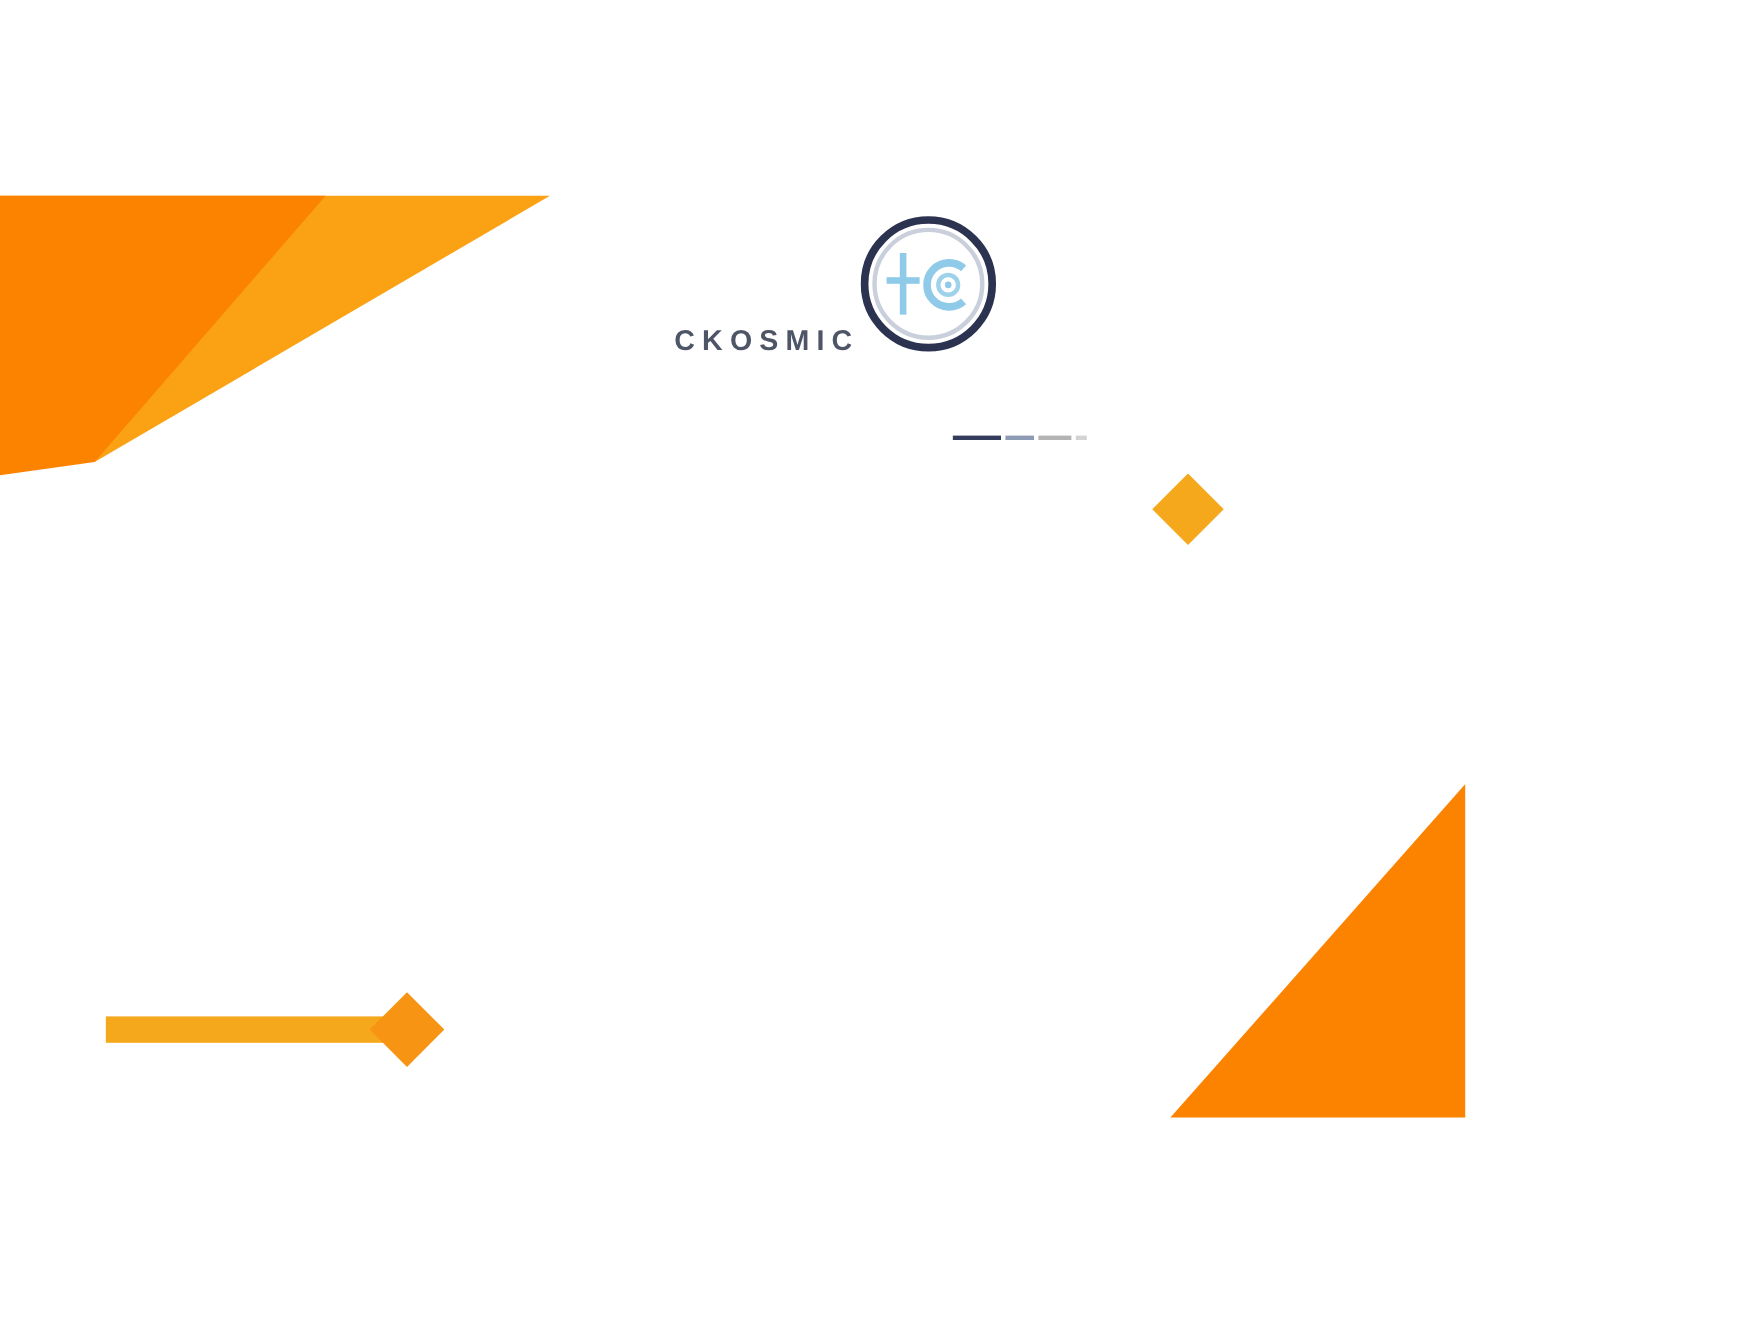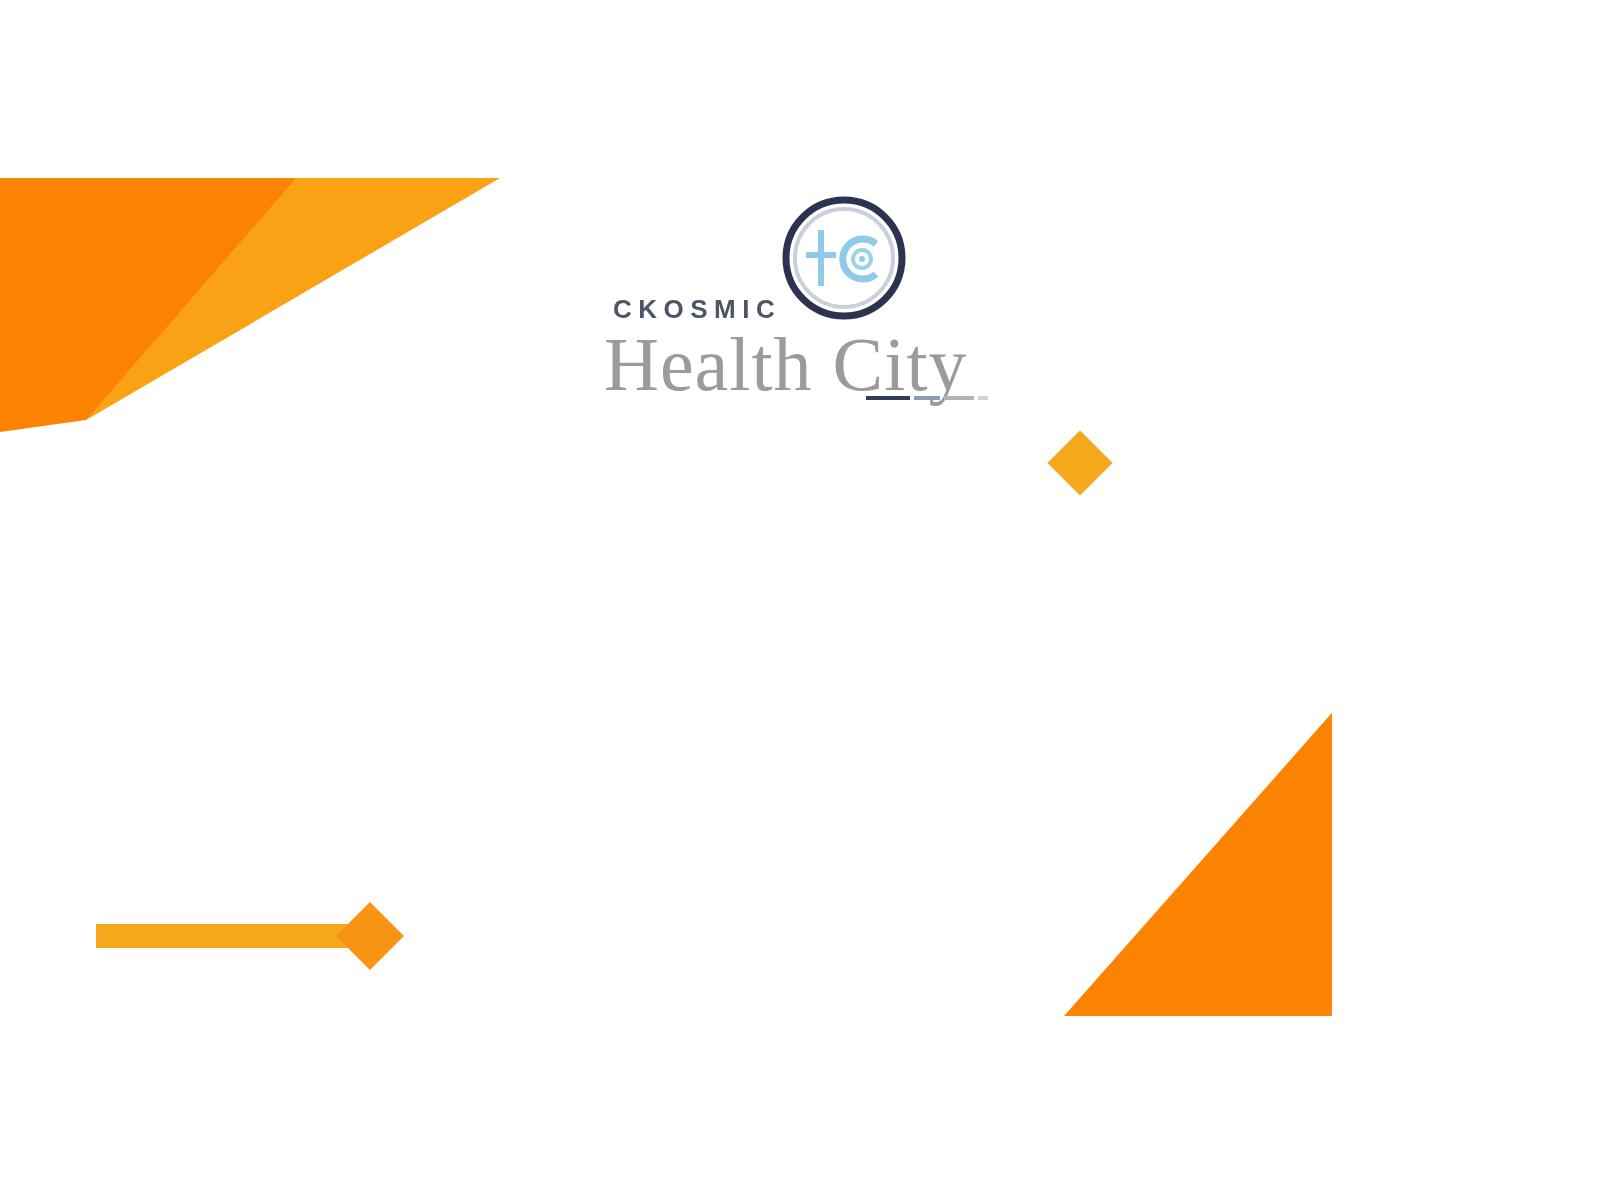--- a/index.html
+++ b/index.html
@@ -174,21 +174,20 @@
       <rect x="36" y="34" width="6" height="56" fill="#8fcbe8"></rect>
       <rect x="24" y="56" width="30" height="6" fill="#8fcbe8"></rect>
 
       <path d="M 94 48 A 20 20 0 1 0 94 78" fill="none" stroke="#8fcbe8" stroke-width="7"></path>
       <circle cx="80" cy="63" r="9" fill="none" stroke="#9ed2ea" stroke-width="4"></circle>
       <circle cx="80" cy="63" r="3" fill="#8fcbe8"></circle>
     </svg>
 
     <div id="logo-ckosmic">CKOSMIC</div>
 
-    <div id="logo-healthcity">Health City</div>
 
     <svg id="logo-underline" viewBox="0 0 126 6" xmlns="http://www.w3.org/2000/svg" aria-hidden="true">
       <rect x="0" y="1" width="44" height="4" fill="#343c5c"></rect>
       <rect x="48" y="1" width="26" height="4" fill="#8e9bb5"></rect>
       <rect x="78" y="1" width="30" height="4" fill="#b3b3b3"></rect>
       <rect x="112" y="1" width="10" height="4" fill="#d3d3d3"></rect>
     </svg>
   </div>
 
 

